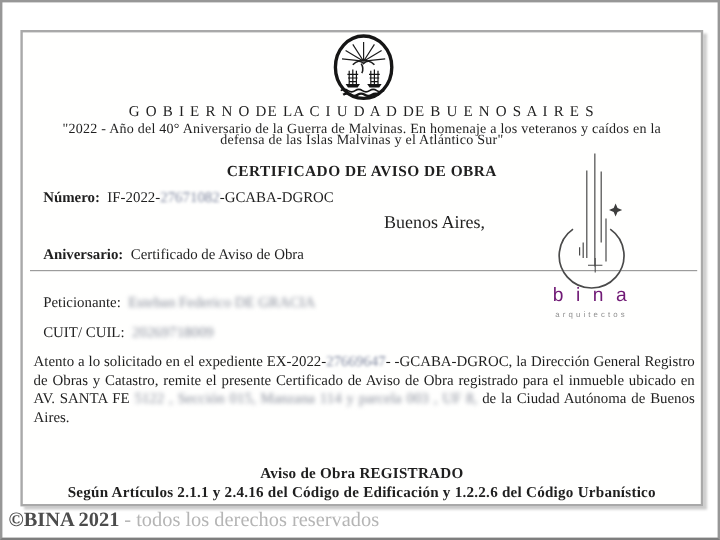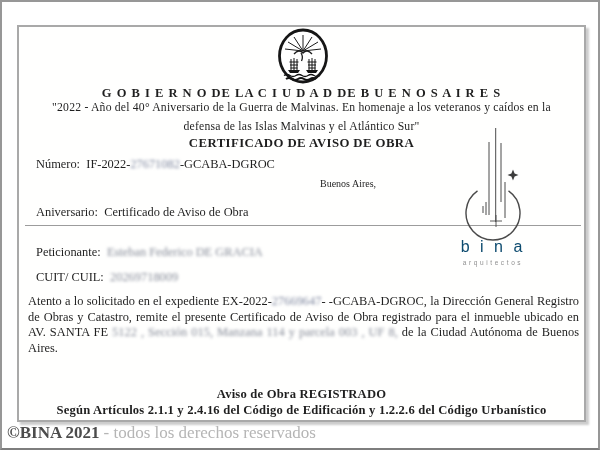--- a/index.html
+++ b/index.html
@@ -16,48 +16,48 @@
   }
   .page {
     position:absolute; left:17px; top:25px; width:569px; height:397px;
     box-sizing:border-box; background:#fffffe;
     border:2px solid #a9a9a9;
     box-shadow:3px 3px 2px #cccccc;
   }
   .abs { position:absolute; }
   .center { left:0; right:0; text-align:center; }
   .crest { left:258px; top:1px; width:52px; height:56px; }
-  .org-name { top:59px; font-weight:bold; font-size:12.5px; letter-spacing:1px; white-space:nowrap; }
+  .org-name { top:59px; font-weight:normal; font-size:12.5px; letter-spacing:1px; white-space:nowrap; }
   .motto { font-size:11.7px; letter-spacing:0.2px; }
   .motto1 { top:74px; }
-  .motto2 { top:93px; }
+  .motto2 { top:83px; }
   .doc-title { top:109px; font-weight:bold; font-size:12.8px; letter-spacing:0.4px; }
   .row { font-size:12.4px; white-space:nowrap; }
-  .lbl { font-weight:normal; }
+  .lbl { font-weight:bold; }
   .row-numero { top:130px; left:17px; }
-  .city-line { top:151px; left:301px; font-size:10px; }
+  .city-line { top:151px; left:301px; font-size:15px; }
   .row-ref { top:178px; left:17px; }
   .rule { top:198px; left:6px; width:556px; height:0; border-top:1px solid #9c9c9c; }
   .row-pet { top:218px; left:17px; }
   .row-cuit { top:243px; left:17px; }
   .para {
     top:267px; left:9px; width:551px;
     font-size:12.4px; line-height:15.6px; text-align:justify;
   }
   .redact-num { color:#7f87a0; filter:blur(1.5px); }
   .redact-txt { color:#868b99; filter:blur(1.6px); }
   .reg { font-weight:bold; font-size:12.6px; letter-spacing:0.2px; }
   .reg1 { top:360px; }
   .reg2 { top:376px; }
   .bina-logo { left:414px; top:98px; width:120px; height:150px; z-index:3; }
   .bina-logo svg { position:absolute; left:0; top:0; }
   .bina-brand {
     position:absolute; left:0; right:0; top:113px; text-align:center;
     font-family:"Liberation Sans", sans-serif; font-size:16px;
-    letter-spacing:3px; color:#0c4a6e;
+    letter-spacing:3px; color:#701a75;
   }
   .bina-sub {
     position:absolute; left:0; right:0; top:134px; text-align:center;
     font-family:"Liberation Sans", sans-serif; font-size:6.5px;
     letter-spacing:2.6px; color:#8f8f8f;
   }
   .copyright {
     position:absolute; left:7px; top:423px; z-index:11;
     font-family:Liberation Serif, serif; font-size:17px;
     color:#b5b5b5; white-space:nowrap;

